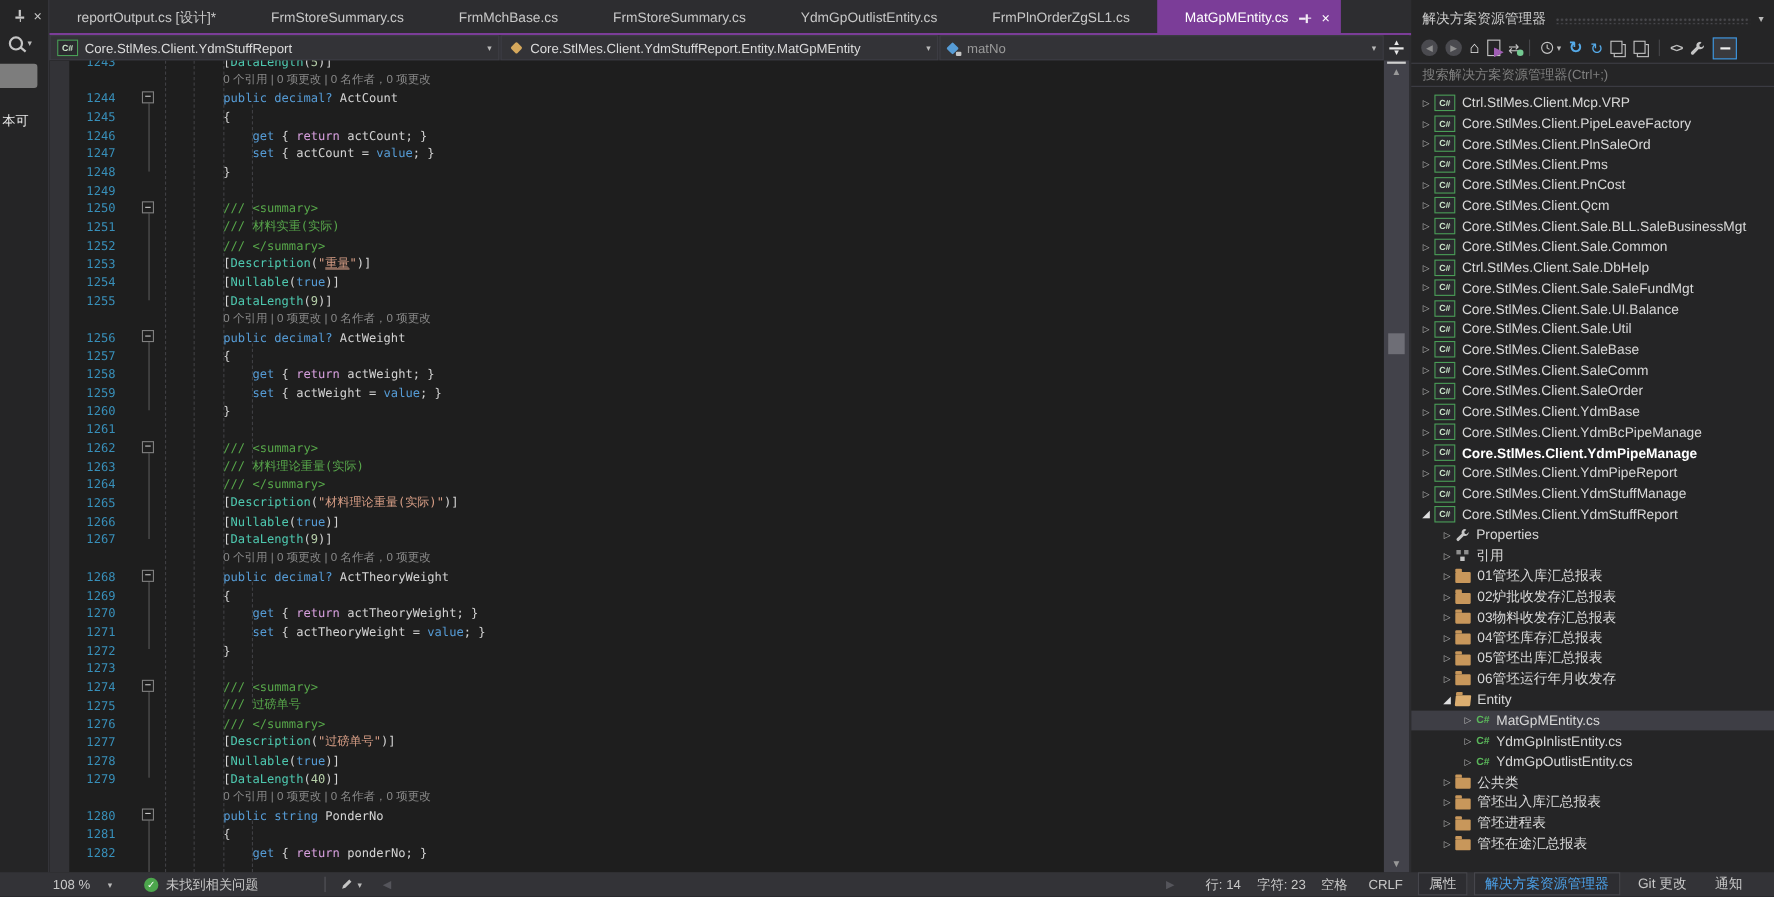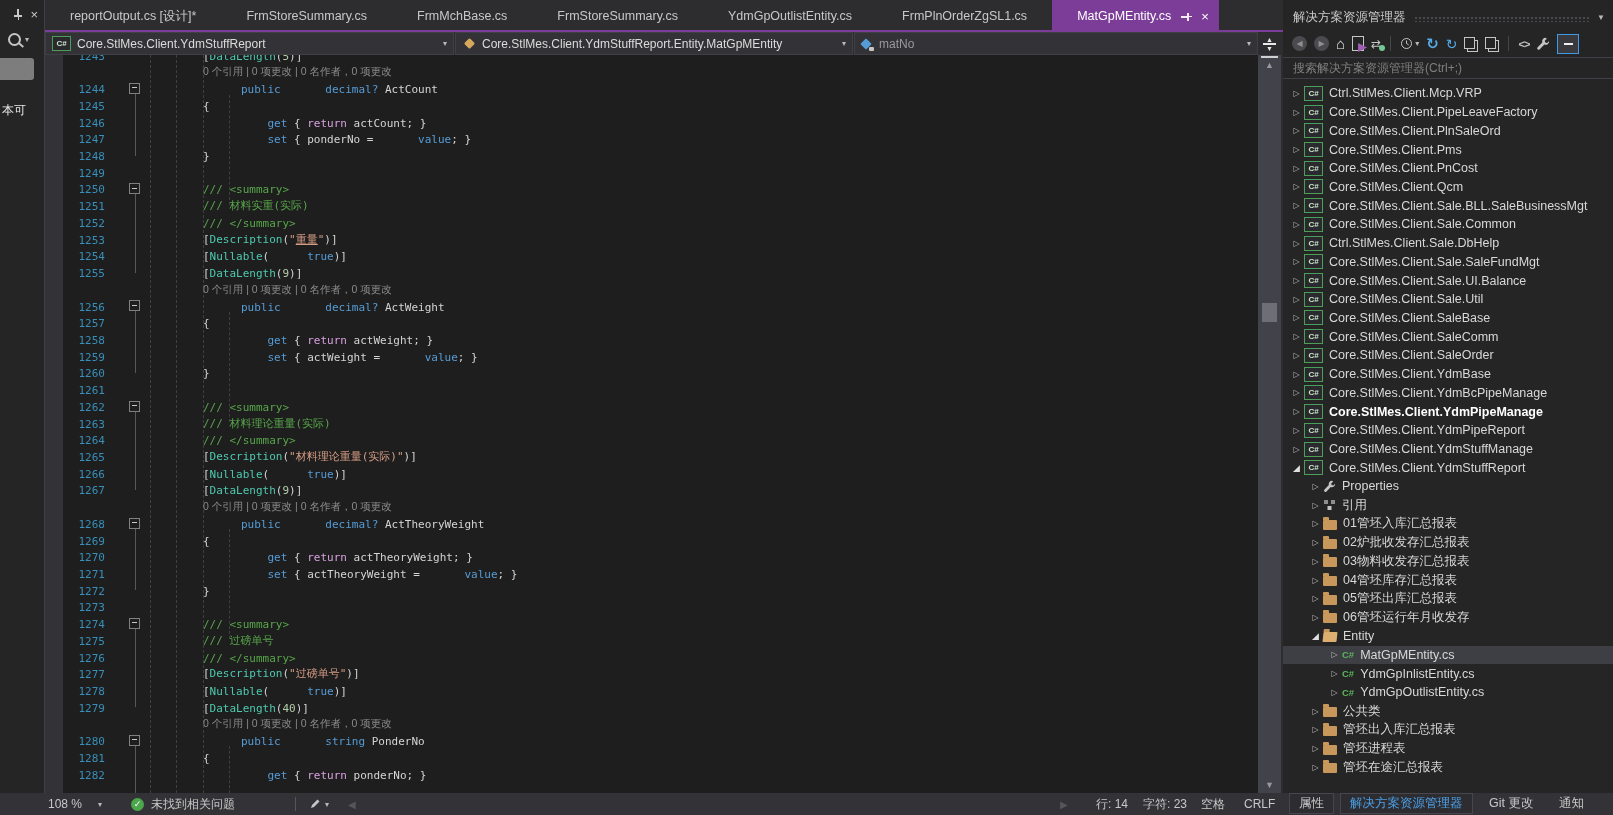--- a/index.html
+++ b/index.html
@@ -68,21 +68,21 @@
   .foldline{position:absolute;width:0;border-left:1px solid #585858;left:90px;}
   #code-lines{position:absolute;left:0;top:-9px;width:100%;}
   .crow{display:flex;align-items:flex-end;height:16.72px;font-family:"DejaVu Sans Mono","Liberation Mono",monospace;font-size:11px;}
   .crow .ln{width:60px;text-align:right;color:#388FB9;flex:none;font-size:11px;}
   .crow .fold{width:45px;flex:none;position:relative;height:100%;}
   .foldbox{position:absolute;left:24px;top:3.5px;width:9px;height:9px;border:1px solid #808080;background:#1E1E1E;}
   .foldbox i{position:absolute;left:2px;top:3.5px;width:5px;height:1px;background:#C8C8C8;}
   .crow .code{white-space:pre;}
   .crow.lensrow{font-family:"Liberation Sans","DejaVu Sans",sans-serif;font-size:10.5px;color:#8A8A8A;}
   .crow.lensrow .code{padding-left:53px;white-space:pre;font-family:inherit;}
-  .tk-p{color:#D4D4D4;} .tk-k{color:#569CD6;margin-left:38px;} .tk-c{color:#D8A0DF;} .tk-t{color:#4EC9B0;}
+  .tk-p{color:#D4D4D4;} .tk-k{color:#569CD6;} .tk-c{color:#D8A0DF;} .tk-t{color:#4EC9B0;}
   .tk-s{color:#D69D85;} .tk-su{color:#D69D85;text-decoration:underline;} .tk-n{color:#B5CEA8;} .tk-m{color:#57A64A;}
 
   
   #solution-explorer{left:1283px;top:0;width:330px;height:793px;background:#252526;}
   #se-header{position:absolute;left:0;top:6px;width:100%;height:22px;display:flex;align-items:center;padding:0 8px 0 10px;box-sizing:border-box;}
   #se-header .title{font-size:12.5px;color:#CCCCCC;white-space:nowrap;}
   #se-header .dots{flex:1;height:6px;margin:4px 6px 0 8px;background-image:radial-gradient(#4A4A4E 1px,transparent 1.2px);background-size:4px 4px;}
   #se-toolbar{position:absolute;left:0;top:30px;width:100%;height:27px;display:flex;align-items:center;gap:7px;padding-left:9px;box-sizing:border-box;}
   .tb-sep{width:1px;height:15px;background:#46464A;margin:0 2px;}
   .circ{width:15px;height:15px;border-radius:50%;background:#4A4A4F;color:#8F8F8F;font-size:8px;display:inline-flex;align-items:center;justify-content:center;}
@@ -263,21 +263,21 @@
           <span class="code"><span class="tk-p">        {</span></span>
         </div>
         <div class="crow">
           <span class="ln">1246</span>
           <span class="fold"></span>
           <span class="code"><span class="tk-p">            </span><span class="tk-k">get</span><span class="tk-p"> { </span><span class="tk-c">return</span><span class="tk-p"> actCount; }</span></span>
         </div>
         <div class="crow">
           <span class="ln">1247</span>
           <span class="fold"></span>
-          <span class="code"><span class="tk-p">            </span><span class="tk-k">set</span><span class="tk-p"> { ponderNo = </span><span class="tk-k">value</span><span class="tk-p">; }</span></span>
+          <span class="code"><span class="tk-p">            </span><span class="tk-k">set</span><span class="tk-p"> { actCount = </span><span class="tk-k">value</span><span class="tk-p">; }</span></span>
         </div>
         <div class="crow">
           <span class="ln">1248</span>
           <span class="fold"></span>
           <span class="code"><span class="tk-p">        }</span></span>
         </div>
         <div class="crow">
           <span class="ln">1249</span>
           <span class="fold"></span>
           <span class="code"></span>

